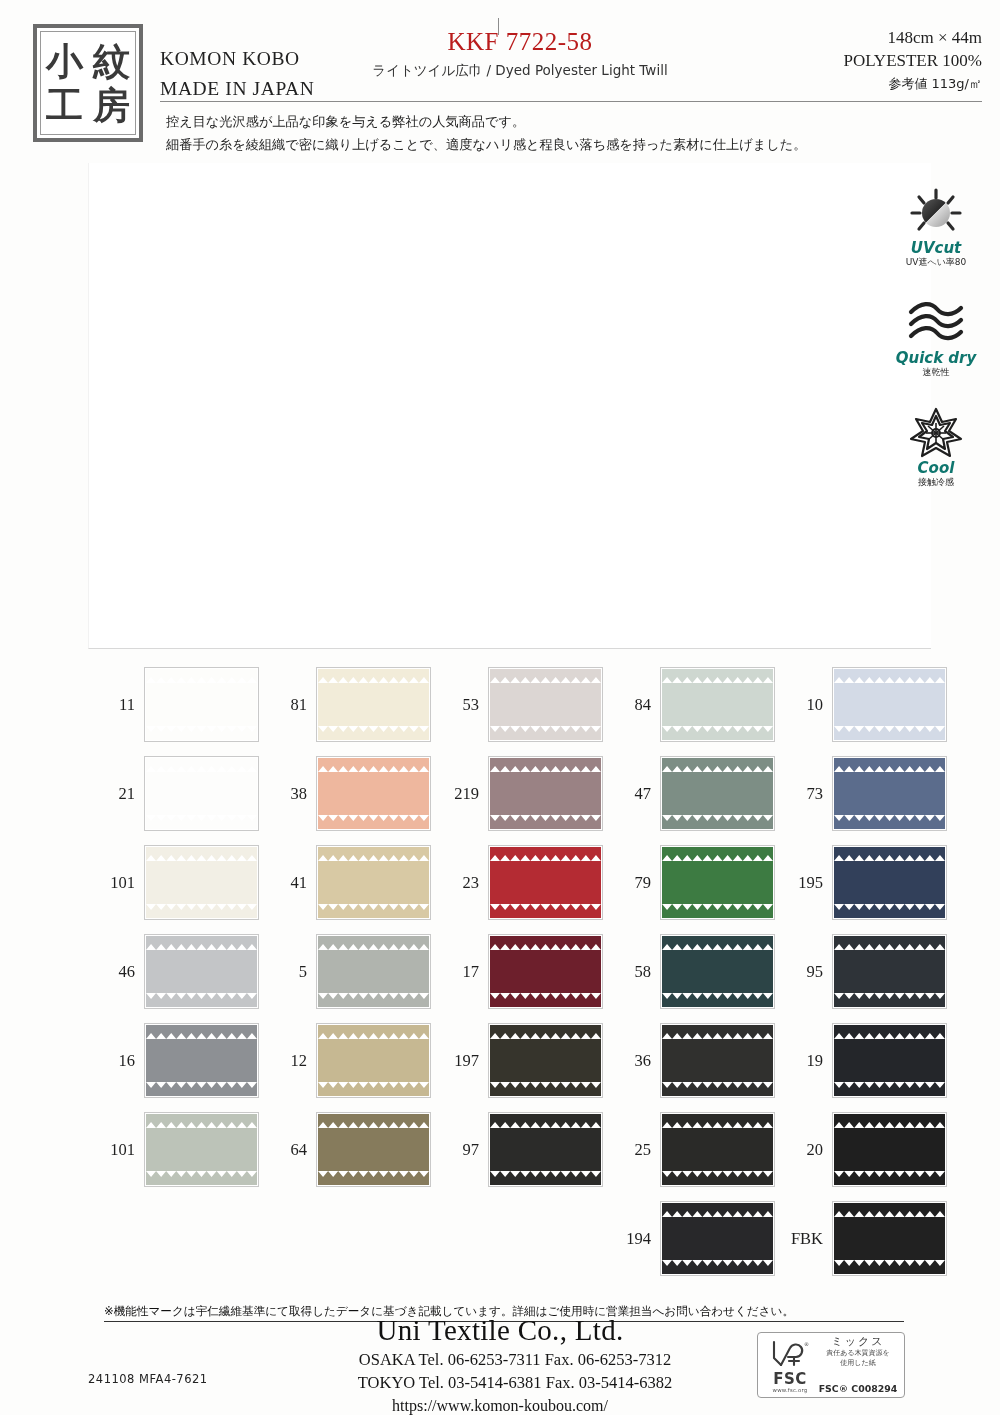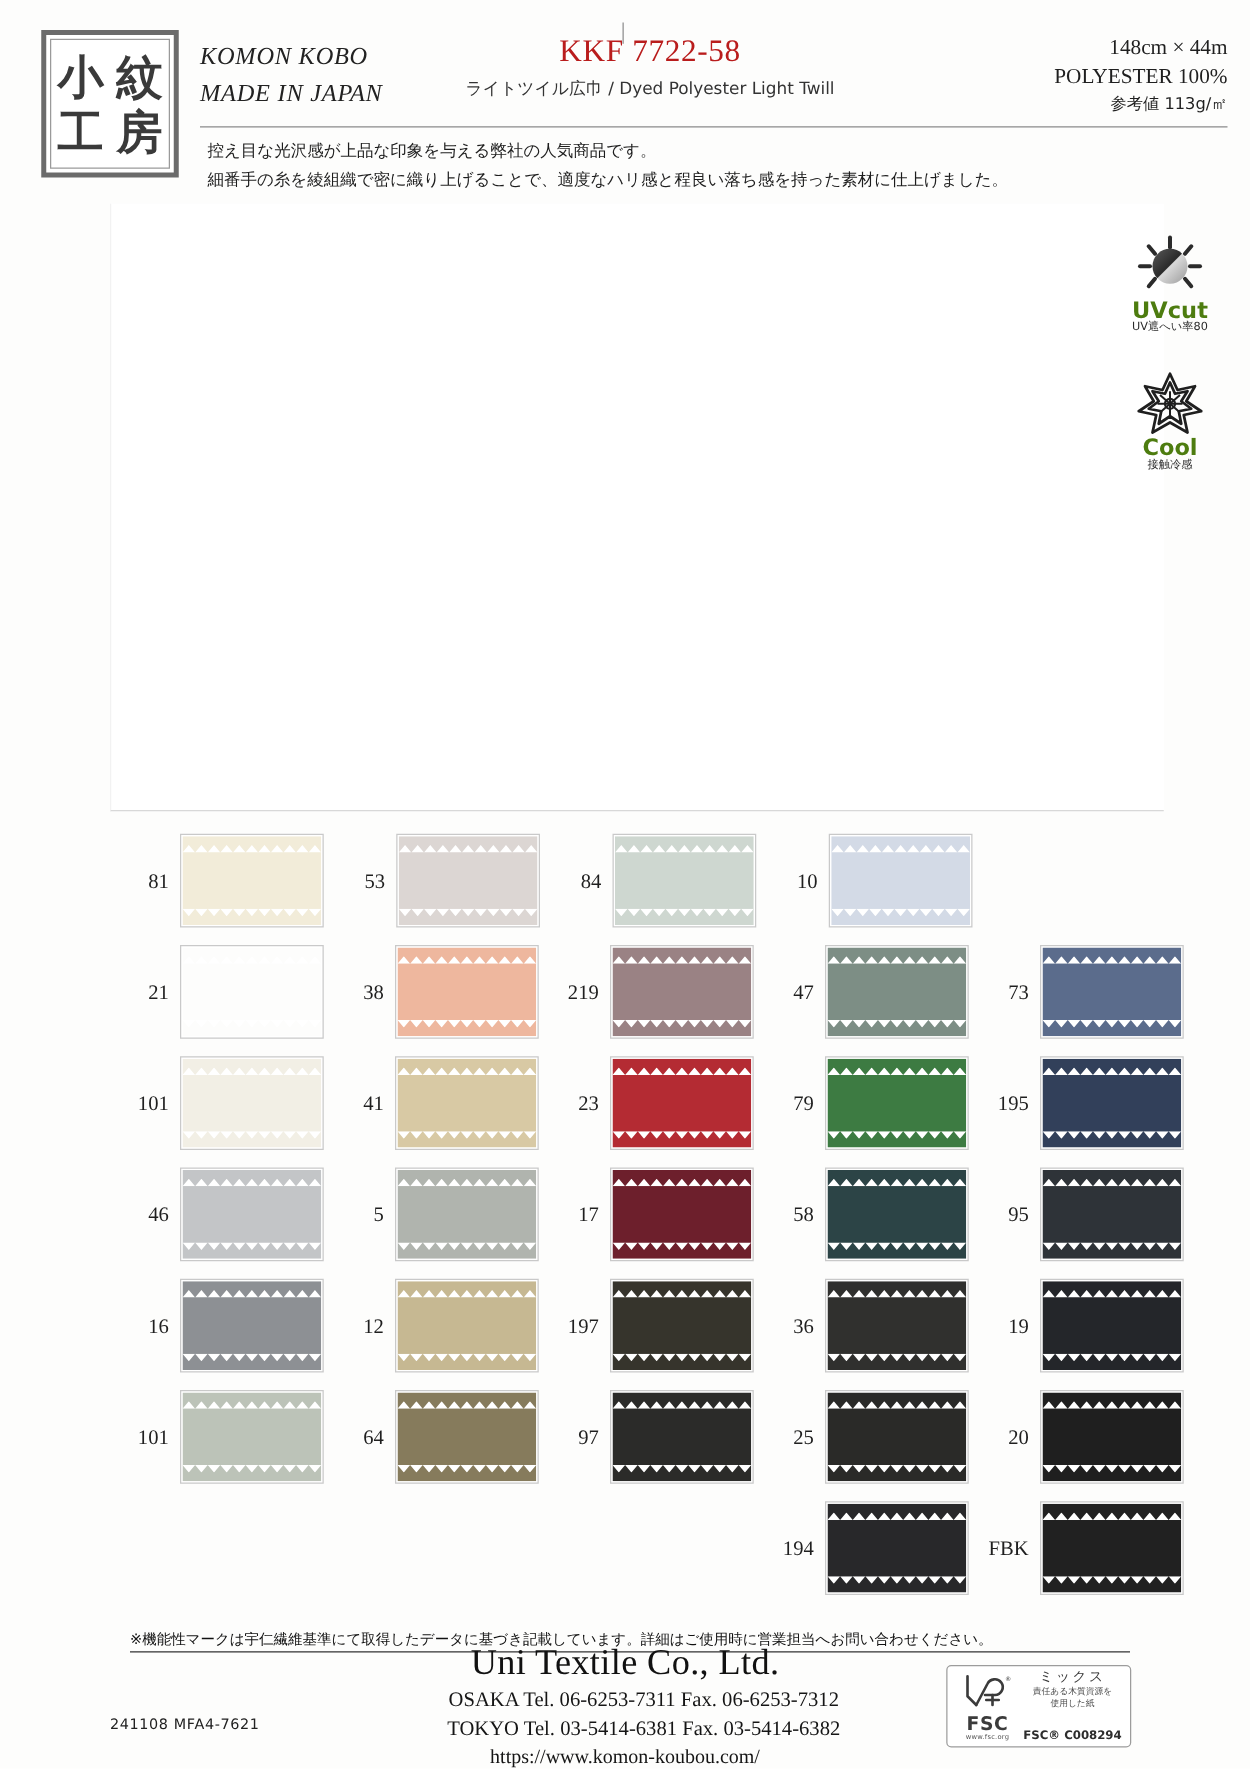--- a/index.html
+++ b/index.html
@@ -22,21 +22,21 @@
     box-sizing:border-box;padding:3px;
   }
   .logo-inner{
     width:100%;height:100%;border:1px solid #9a9a9a;box-sizing:border-box;
     display:flex;flex-wrap:wrap;align-content:center;justify-content:center;
     font-family:"DejaVu Serif", serif;
     color:#3a3a3a;
   }
   .logo-ch{width:50%;text-align:center;font-size:37px;line-height:44px;font-weight:700;}
 
-  .brand{position:absolute;left:160px;top:31px;font-style:italic;}
+  .brand{position:absolute;left:160px;top:44px;}
   .brand div{font-size:19.5px;letter-spacing:.6px;line-height:30px;color:#222;}
 
   .hdr-title{
     position:absolute;left:370px;top:28px;width:300px;text-align:center;
     font-size:25px;letter-spacing:.5px;color:#b91c1c;
   }
   .hdr-sub{
     position:absolute;left:330px;top:62px;width:380px;text-align:center;
     font-size:13.5px;color:#333;
     font-family:"DejaVu Sans", sans-serif;
@@ -58,21 +58,21 @@
     position:absolute;left:88px;top:163px;width:842px;height:485px;
     background:#ffffff;
     border-bottom:1px solid #d8d8d8;
     border-left:1px solid #f2f2f2;
   }
 
   
   .func-col{position:absolute;right:10px;top:185px;width:108px;}
   .func{width:108px;text-align:center;margin-bottom:26px;}
   .func-ico{height:56px;display:flex;align-items:center;justify-content:center;}
-  .func-name{font-family:"DejaVu Sans", sans-serif;font-size:18px;font-weight:700;color:#4d7c0f;line-height:15px;}
+  .func-name{font-family:"DejaVu Sans", sans-serif;font-size:15px;font-weight:700;color:#0f766e;line-height:15px;font-style:italic;}
   .func-jp{font-family:"DejaVu Sans", sans-serif;font-size:9px;color:#2a2a2a;line-height:13px;}
 
   
   .grid{position:absolute;left:88px;top:660px;width:860px;}
   .grid-row{display:flex;height:89px;}
   .cell{width:173px;display:flex;align-items:center;}
   .cell.empty{visibility:hidden;}
   .code{
     width:47px;text-align:right;padding-right:9px;
     font-size:16.5px;color:#1f1f1f;font-family:"Liberation Serif", serif;
@@ -181,20 +181,33 @@
             <line x1="10" y1="41" x2="15" y2="35"></line>
             <line x1="44" y1="41" x2="39" y2="35"></line>
           </g>
           <circle cx="27" cy="25" r="14" fill="url(#uvg)"></circle>
         </svg>
       </div>
       <div class="func-name">UVcut</div>
       <div class="func-jp">UV遮へい率80</div>
     </div>
 
+    <div class="func">
+      <div class="func-ico">
+        <svg width="62" height="44" viewBox="0 0 62 44">
+          <g fill="none" stroke="#222" stroke-width="4.2" stroke-linecap="round">
+            <path d="M6 11 C16 1, 26 1, 32 8 C38 15, 48 15, 56 7"></path>
+            <path d="M6 23 C16 13, 26 13, 32 20 C38 27, 48 27, 56 19"></path>
+            <path d="M6 35 C16 25, 26 25, 32 32 C38 39, 48 39, 56 31"></path>
+          </g>
+        </svg>
+      </div>
+      <div class="func-name">Quick dry</div>
+      <div class="func-jp">速乾性</div>
+    </div>
 
     <div class="func">
       <div class="func-ico">
         <svg width="54" height="52" viewBox="0 0 54 52">
           <g fill="none" stroke="#1f1f1f" stroke-width="2.2" stroke-linejoin="round">
             <path d="M27 2 L33 15 L47 12 L40 24 L52 32 L38 35 L41 49 L27 41 L13 49 L16 35 L2 32 L14 24 L7 12 L21 15 Z"></path>
             <path d="M27 9 L31 18 L41 16 L36 24 L44 30 L34 32 L36 42 L27 36 L18 42 L20 32 L10 30 L18 24 L13 16 L23 18 Z"></path>
           </g>
           <g stroke="#1f1f1f" stroke-width="1.6">
             <line x1="27" y1="16" x2="27" y2="36"></line>
@@ -206,20 +219,34 @@
         </svg>
       </div>
       <div class="func-name">Cool</div>
       <div class="func-jp">接触冷感</div>
     </div>
   </div>
 
   <div class="grid" id="swatch-grid">
       <div class="grid-row">
         <div class="cell">
+          <div class="code">11</div>
+          <div class="sw-frame">
+            <div class="sw-inner">
+              <div class="sw-body" style="background: rgb(253, 253, 251);"></div>
+              <div class="zz top"><svg width="100%" height="100%" viewBox="0 0 113 6" preserveAspectRatio="none">
+                  <path d="M0,6 L5.14,0 L10.27,6 L15.41,0 L20.55,6 L25.68,0 L30.82,6 L35.95,0 L41.09,6 L46.23,0 L51.36,6 L56.50,0 L61.64,6 L66.77,0 L71.91,6 L77.05,0 L82.18,6 L87.32,0 L92.45,6 L97.59,0 L102.73,6 L107.86,0 L113.00,6 L113,6 L0,6 Z" fill="#ffffff"></path>
+                </svg></div>
+              <div class="zz bot"><svg width="100%" height="100%" viewBox="0 0 113 6" preserveAspectRatio="none">
+                  <path d="M0,6 L5.14,0 L10.27,6 L15.41,0 L20.55,6 L25.68,0 L30.82,6 L35.95,0 L41.09,6 L46.23,0 L51.36,6 L56.50,0 L61.64,6 L66.77,0 L71.91,6 L77.05,0 L82.18,6 L87.32,0 L92.45,6 L97.59,0 L102.73,6 L107.86,0 L113.00,6 L113,6 L0,6 Z" fill="#ffffff"></path>
+                </svg></div>
+            </div>
+          </div>
+        </div>
+        <div class="cell">
           <div class="code">81</div>
           <div class="sw-frame">
             <div class="sw-inner">
               <div class="sw-body" style="background: rgb(242, 236, 217);"></div>
               <div class="zz top"><svg width="100%" height="100%" viewBox="0 0 113 6" preserveAspectRatio="none">
                   <path d="M0,6 L5.14,0 L10.27,6 L15.41,0 L20.55,6 L25.68,0 L30.82,6 L35.95,0 L41.09,6 L46.23,0 L51.36,6 L56.50,0 L61.64,6 L66.77,0 L71.91,6 L77.05,0 L82.18,6 L87.32,0 L92.45,6 L97.59,0 L102.73,6 L107.86,0 L113.00,6 L113,6 L0,6 Z" fill="#ffffff"></path>
                 </svg></div>
               <div class="zz bot"><svg width="100%" height="100%" viewBox="0 0 113 6" preserveAspectRatio="none">
                   <path d="M0,6 L5.14,0 L10.27,6 L15.41,0 L20.55,6 L25.68,0 L30.82,6 L35.95,0 L41.09,6 L46.23,0 L51.36,6 L56.50,0 L61.64,6 L66.77,0 L71.91,6 L77.05,0 L82.18,6 L87.32,0 L92.45,6 L97.59,0 L102.73,6 L107.86,0 L113.00,6 L113,6 L0,6 Z" fill="#ffffff"></path>
                 </svg></div>

